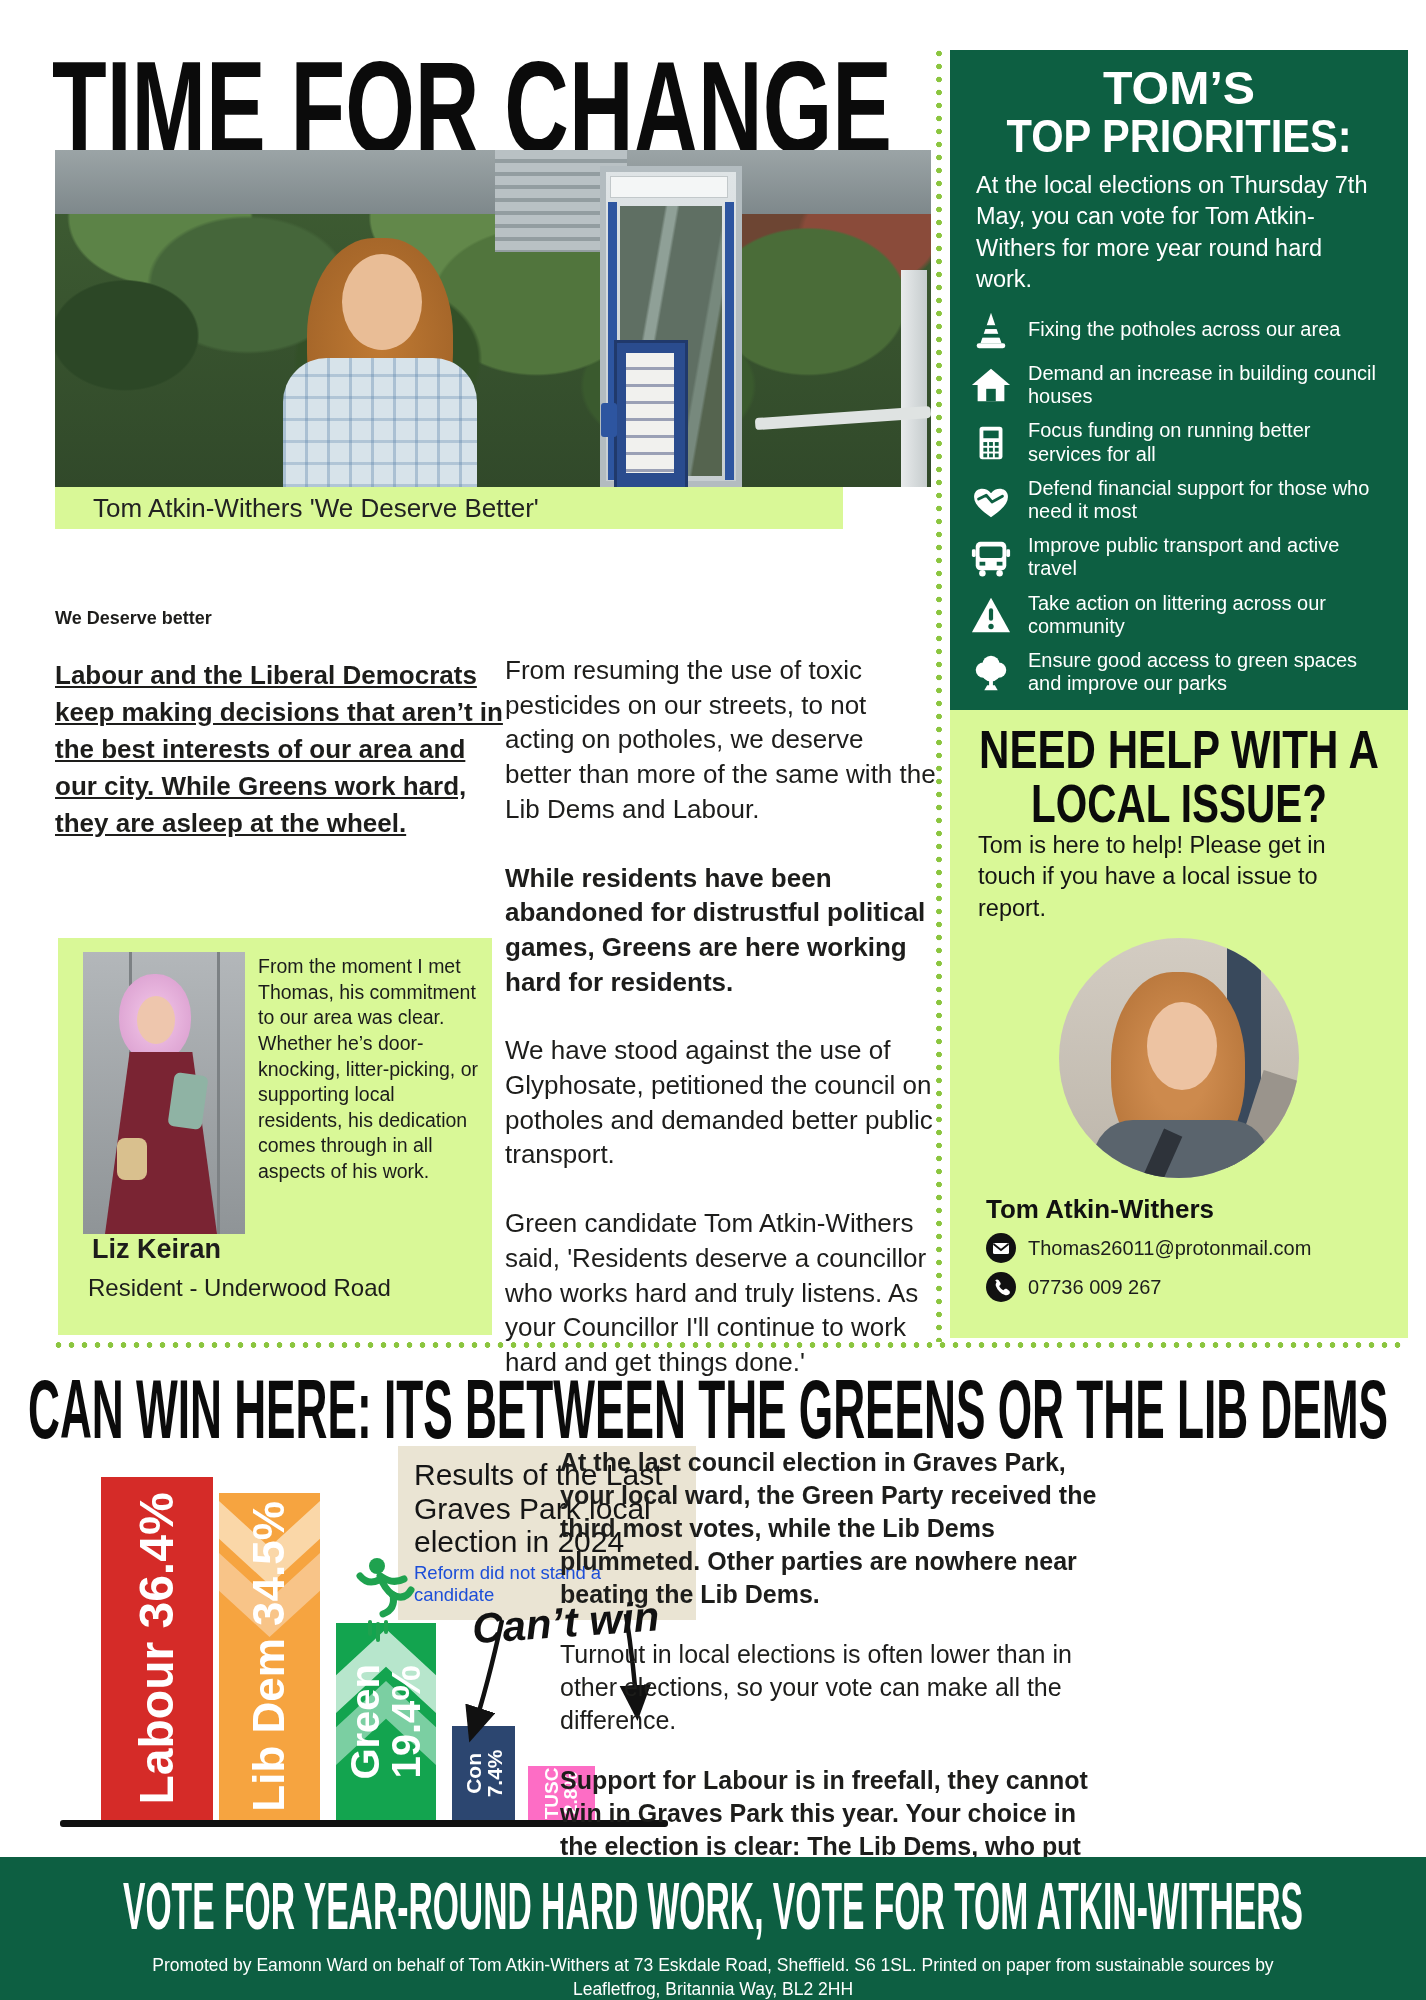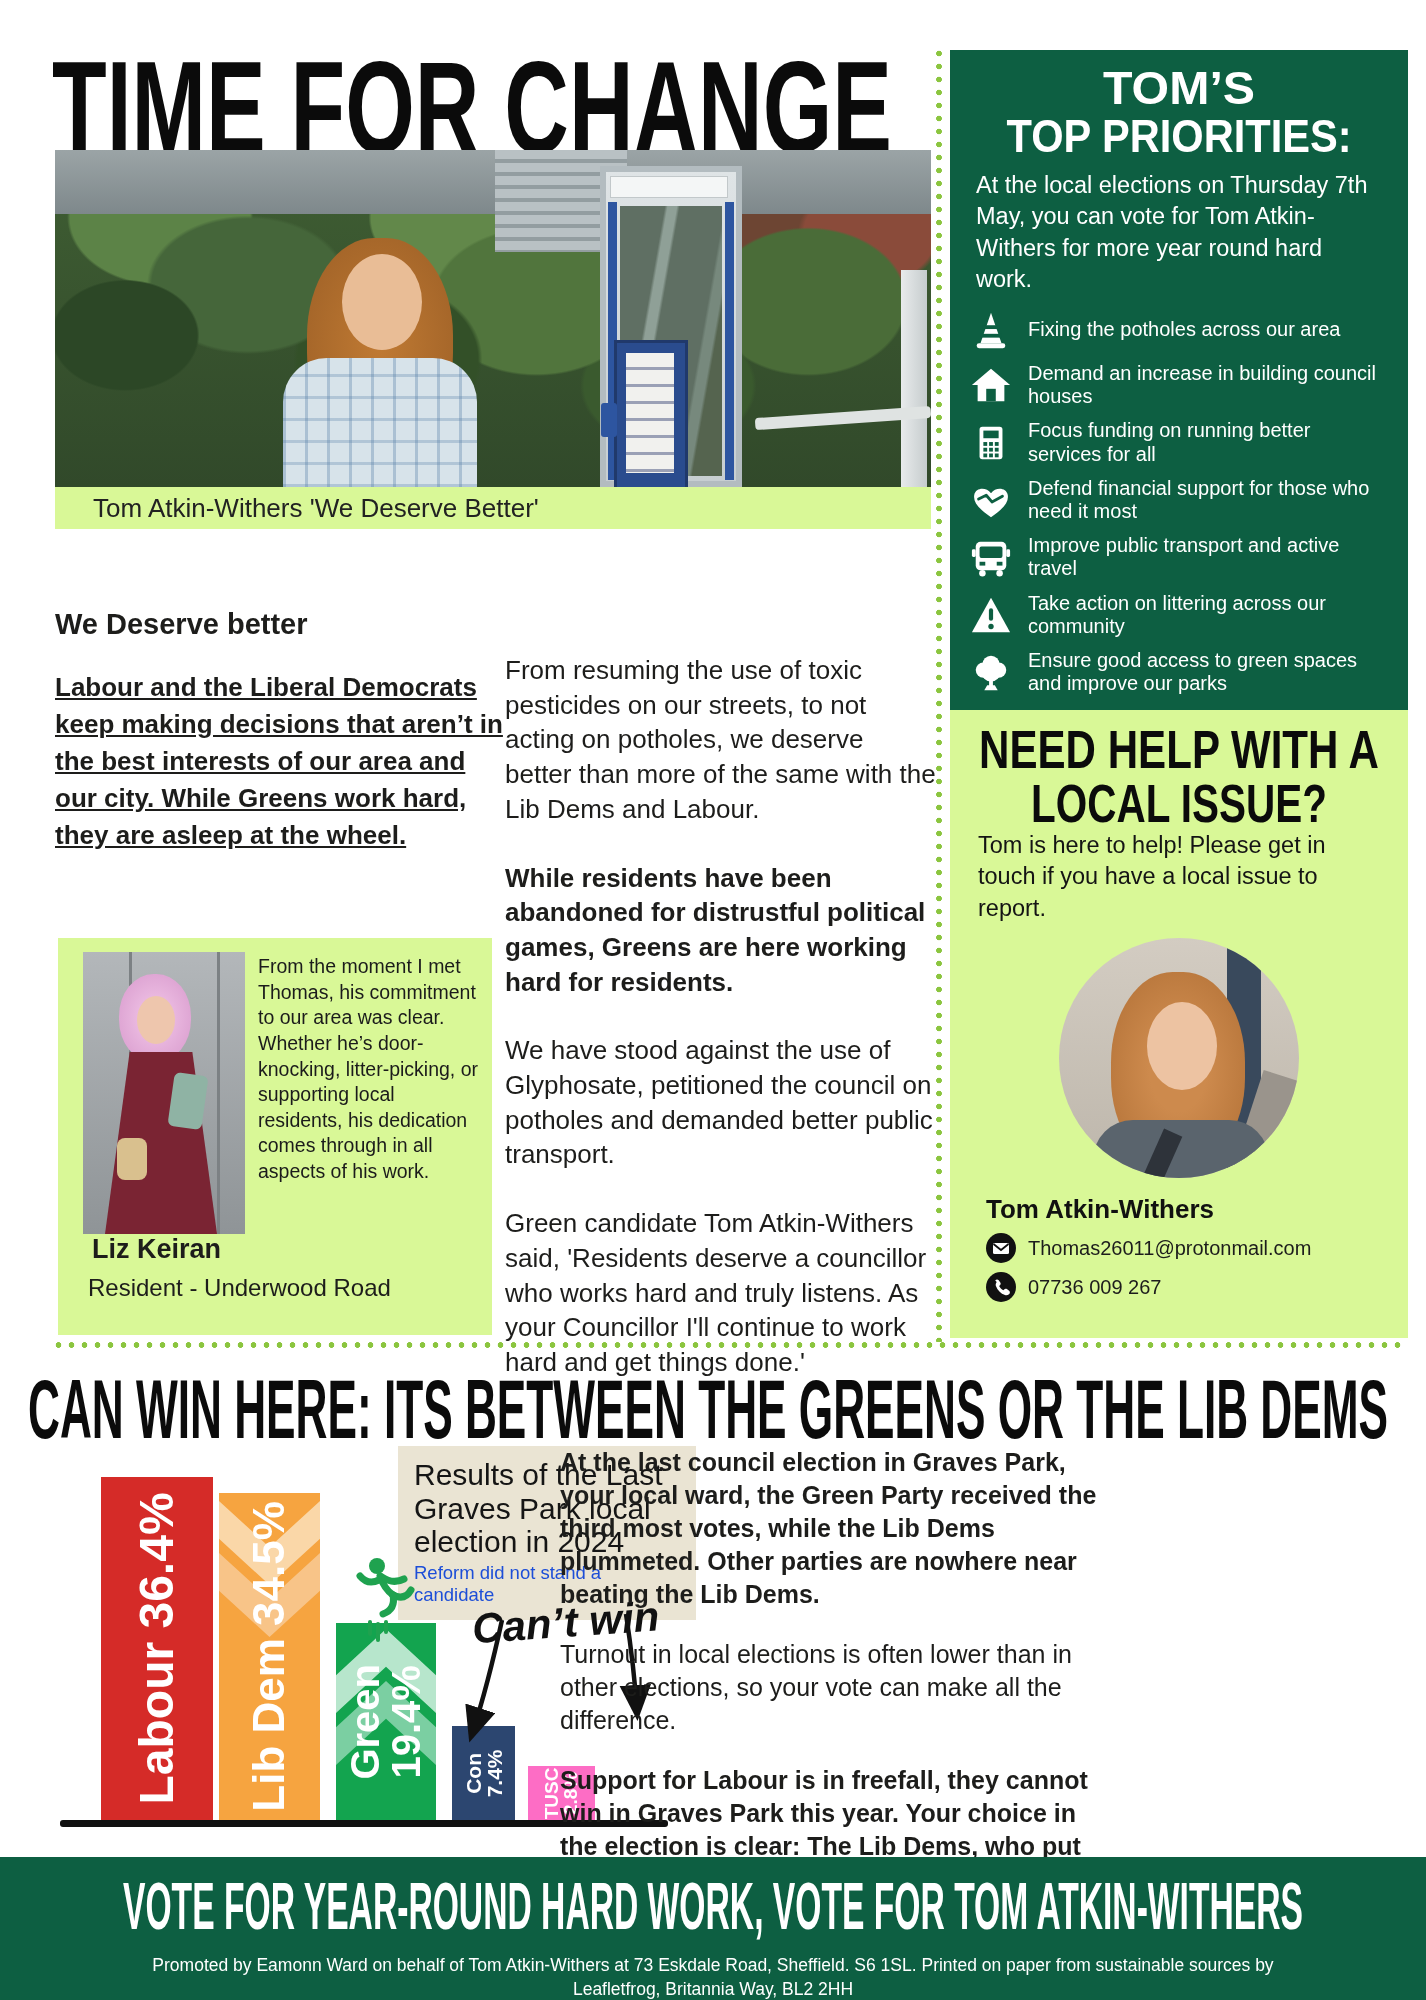--- a/index.html
+++ b/index.html
@@ -45,26 +45,26 @@
     background-image:repeating-linear-gradient(180deg,transparent 0 14px,#9aa0b5 14px 17px);}
   .pb-hinge{left:-16px;top:60px;width:16px;height:34px;background:#2d55a0;border-radius:3px;}
   .hero-pole{left:846px;top:120px;width:26px;height:217px;background:linear-gradient(90deg,#e8ebec,#c6cccd);}
   .hero-rail{left:700px;top:262px;width:176px;height:12px;background:#dfe3e2;transform:rotate(-4deg);border-radius:4px;}
   .tom-hair{left:252px;top:88px;width:146px;height:212px;background:radial-gradient(#c07a33,#9c5f26);border-radius:46%;}
   .tom-face{left:287px;top:104px;width:80px;height:96px;background:#e9bd96;border-radius:50%;}
   .tom-shirt{left:228px;top:208px;width:194px;height:129px;border-radius:44px 44px 0 0;background:#d7e3ea;
     background-image:repeating-linear-gradient(90deg,rgba(88,128,168,.35) 0 3px,transparent 3px 22px),
                      repeating-linear-gradient(0deg,rgba(88,128,168,.3) 0 3px,transparent 3px 22px);}
 
-  .caption{left:55px;top:487px;width:876px;height:42px;background:var(--light-green);
+  .caption{left:55px;top:487px;width:788px;height:42px;background:var(--light-green);
     font-size:26px;line-height:42px;padding-left:38px;color:#222;}
 
   
   .left-col{left:55px;top:608px;width:448px;}
-  .left-col h2{font-size:29px;margin-bottom:28px;}
+  .left-col h2{font-size:18px;margin-bottom:28px;}
   .left-col p{font-size:26px;font-weight:bold;line-height:1.42;text-decoration:underline;}
   .mid-col{left:505px;top:645px;width:432px;margin-top:8px;}
   .mid-col p{font-size:26px;line-height:1.335;margin-bottom:34px;}
   .mid-col p.bold{font-weight:bold;}
 
   
   .quote-box{left:58px;top:938px;width:434px;height:397px;background:var(--light-green);}
   .liz-photo{left:25px;top:14px;width:162px;height:282px;overflow:hidden;background:linear-gradient(#b3b7ba,#8f9497);}
   .liz-seam1{left:46px;top:0;width:3px;height:100%;background:#7c8184;}
   .liz-seam2{left:134px;top:0;width:3px;height:100%;background:#7c8184;}

